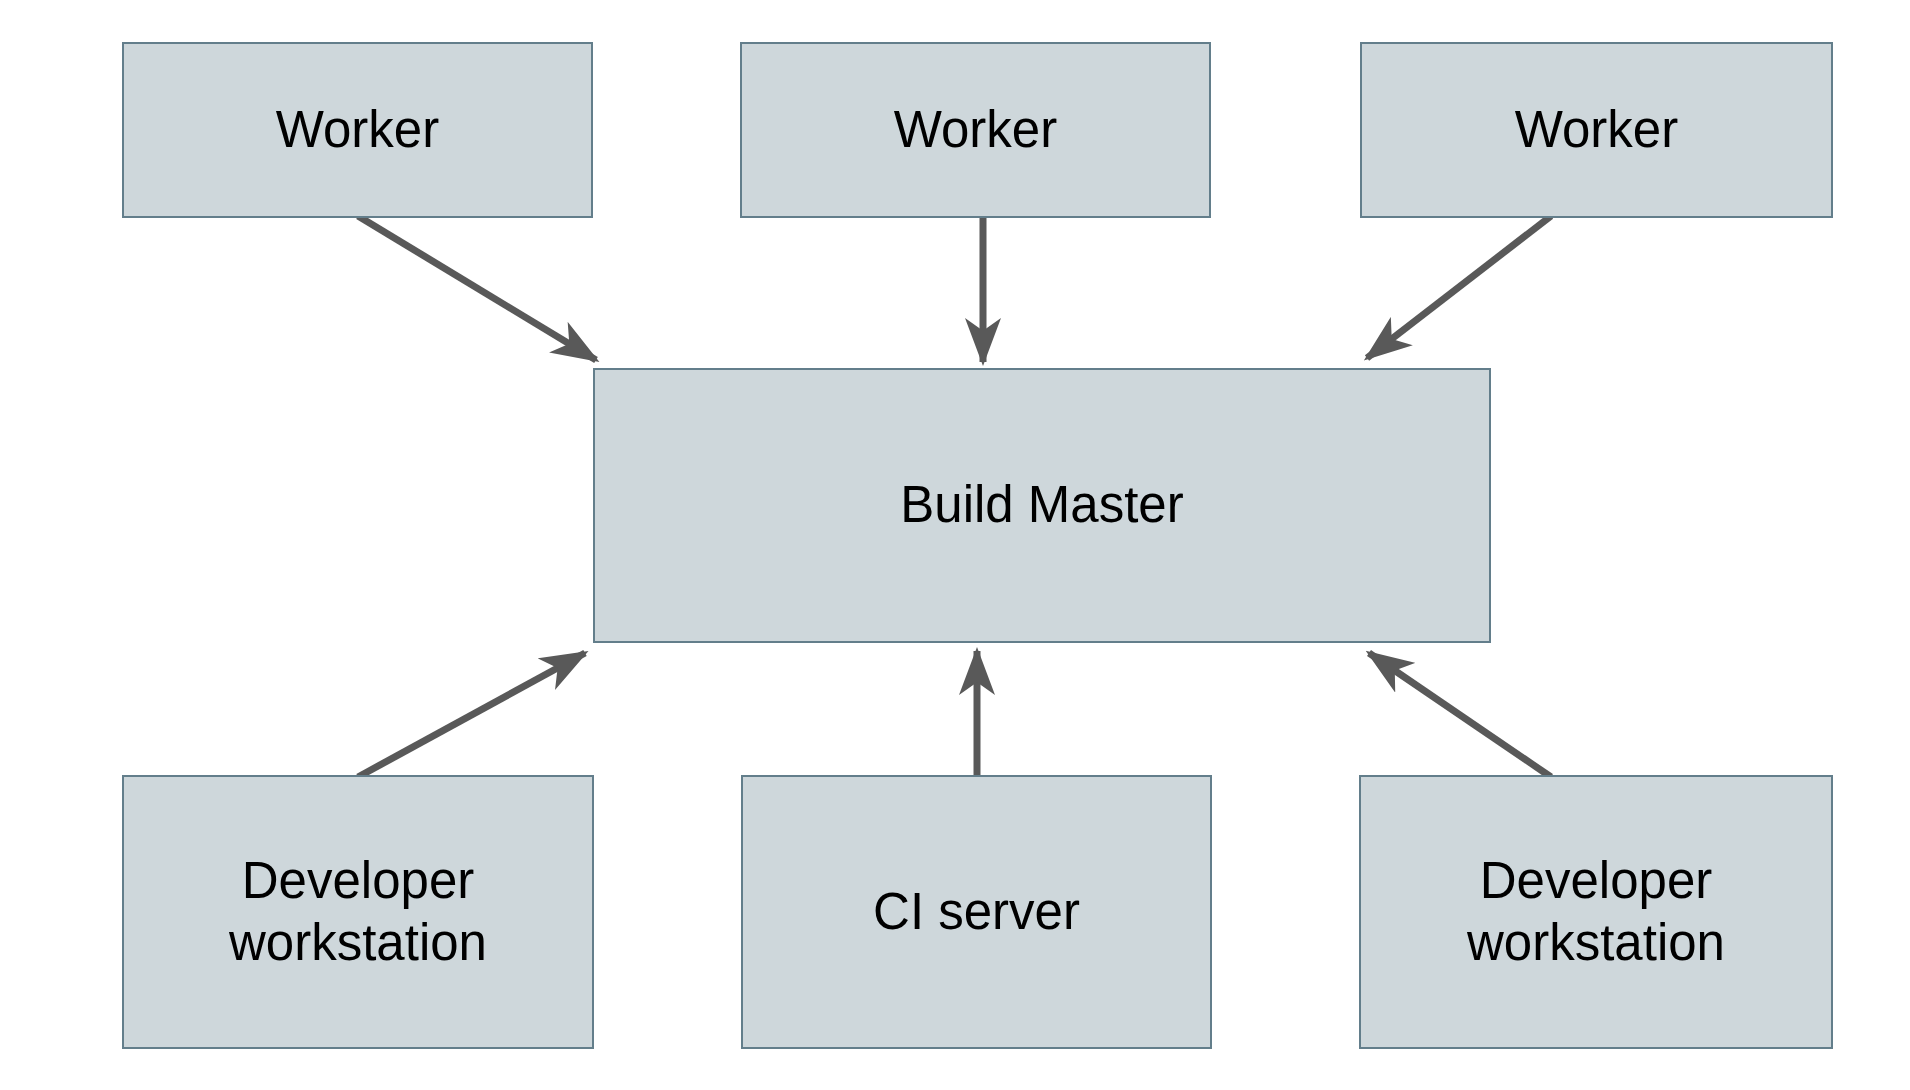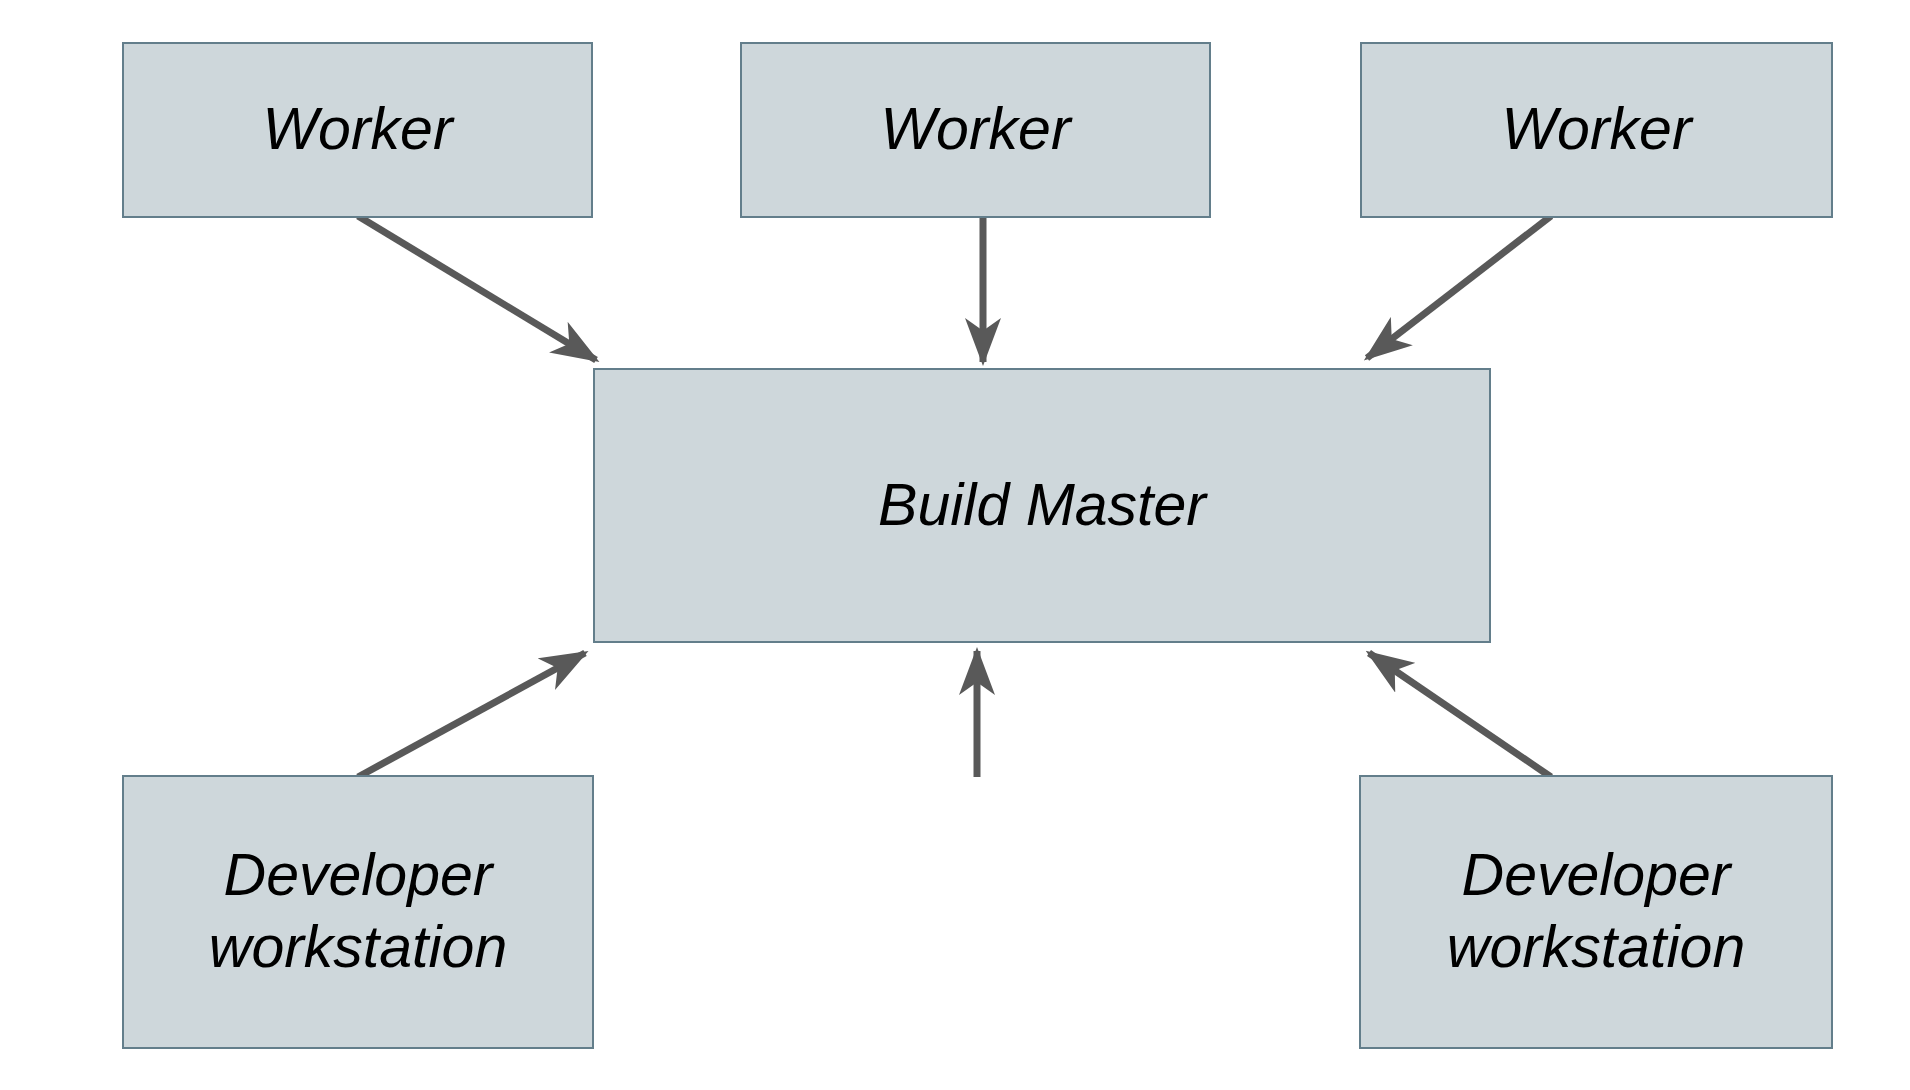--- a/index.html
+++ b/index.html
@@ -19,24 +19,23 @@
   }
   .edges{position:absolute;left:0;top:0;width:1910px;height:1090px;}
   .node{
     position:absolute;
     box-sizing:border-box;
     background:var(--node-fill);
     border:2px solid var(--node-border);
     display:flex;align-items:center;justify-content:center;
     text-align:center;
     color:var(--text);
-    font-size:59px;
+    font-size:51px;
     line-height:1.22;
     padding:0 22px;
-    font-style:italic;
   }
   .n-worker-l{left:122px;top:42px;width:471px;height:176px;}
   .n-worker-m{left:740px;top:42px;width:471px;height:176px;}
   .n-worker-r{left:1360px;top:42px;width:473px;height:176px;}
   .n-build-master{left:593px;top:368px;width:898px;height:275px;}
   .n-dev-l{left:122px;top:775px;width:472px;height:274px;}
   .n-ci{left:741px;top:775px;width:471px;height:274px;}
   .n-dev-r{left:1359px;top:775px;width:474px;height:274px;}
   .edge{stroke:var(--arrow);stroke-width:7;fill:none;}
 </style>
@@ -73,18 +72,21 @@
   </div>
 
   <div class="node n-build-master">
     <span>Build Master</span>
   </div>
 
   <div class="node n-dev-l">
     <span>Developer workstation</span>
   </div>
 
+  <div class="node n-ci">
+    <span>CI server</span>
+  </div>
 
   <div class="node n-dev-r">
     <span>Developer workstation</span>
   </div>
 
 </div>
 
 </body></html>

